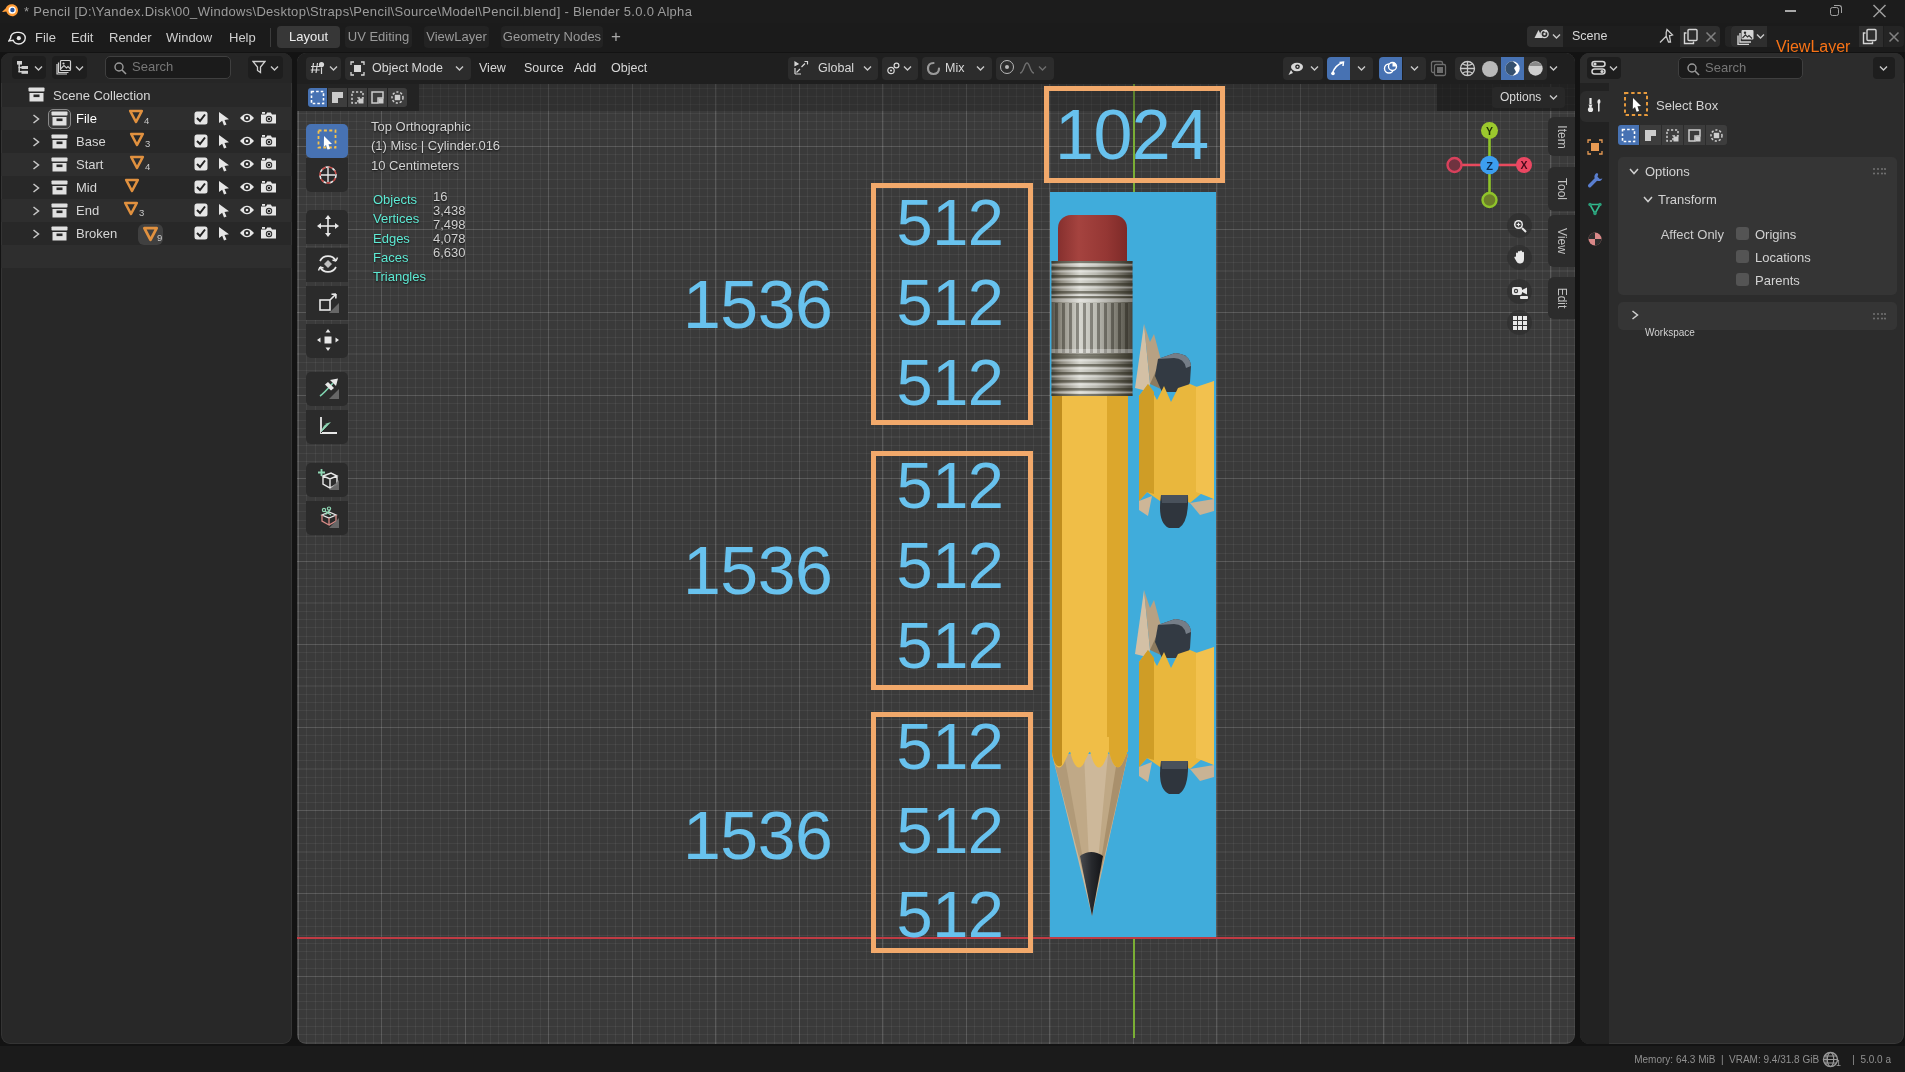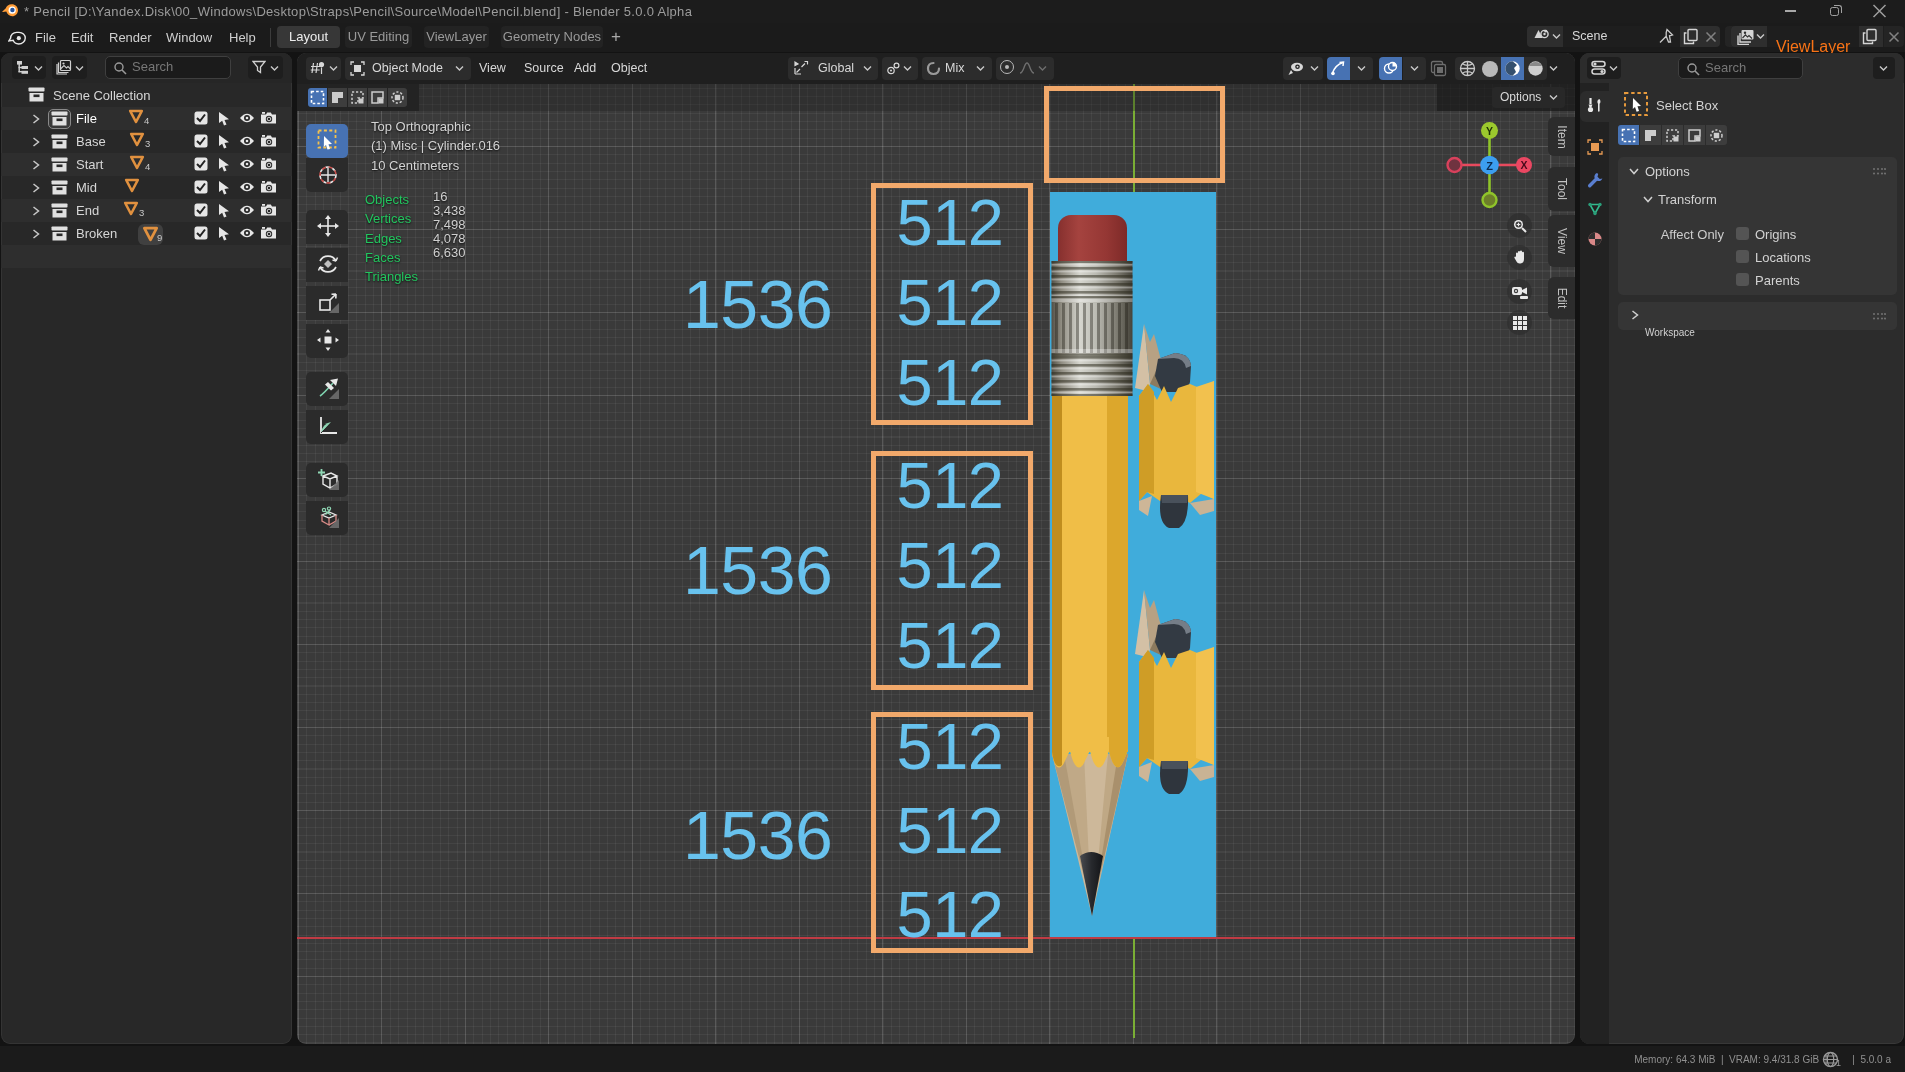--- a/index.html
+++ b/index.html
@@ -659,36 +659,37 @@
     <path d="M5 9 L5 15 L12 19 L12 12 M19 9 L19 15 L12 19" fill="none" stroke="#d88a86" stroke-width="1.3"></path>
     <circle cx="7" cy="4" r="1.6" fill="none" stroke="#8fd6b4" stroke-width="1.2"></circle>
     <circle cx="12" cy="2.6" r="1.6" fill="none" stroke="#8fd6b4" stroke-width="1.2"></circle>
     <path d="M8 5 L14 9 M13 4 L8.5 8.5" stroke="#8fd6b4" stroke-width="1.2"></path>
     <path d="M22 22 L12 22 L22 12 Z" fill="#6e6e6e" opacity="0.9"></path>
   </svg>
 
   <div class="abs" style="left:74px;top:64px;font-size:13px;color:#d4d4d4;line-height:19.3px;text-shadow:0 1px 2px rgba(0,0,0,0.8)">
     Top Orthographic<br>(1) Misc | Cylinder.016<br>10 Centimeters
   </div>
-  <div class="abs" style="left:68px;top:137px;font-size:13px;color:#22c55e;line-height:19.3px;text-shadow:0 1px 2px rgba(0,0,0,0.8)">
+  <div class="abs" style="left:76px;top:137px;font-size:13px;color:#5eead4;line-height:19.3px;text-shadow:0 1px 2px rgba(0,0,0,0.8)">
     Objects<br>Vertices<br>Edges<br>Faces<br>Triangles
   </div>
   <div class="abs" style="left:136px;top:137px;font-size:13px;color:#cfcfcf;line-height:14px;text-shadow:0 1px 2px rgba(0,0,0,0.8)">
     16<br>3,438<br>7,498<br>4,078<br>6,630
   </div>
 
   <div class="abs bignum" style="left:386px;top:212px;width:142px;text-align:center">1536</div>
   <div class="abs bignum" style="left:386px;top:478px;width:142px;text-align:center">1536</div>
   <div class="abs bignum" style="left:386px;top:743px;width:142px;text-align:center">1536</div>
 
   <div class="abs obox" style="left:747px;top:33px;width:181px;height:97px"></div>
   <div class="abs obox" style="left:574px;top:130px;width:162px;height:242px"></div>
   <div class="abs obox" style="left:574px;top:398px;width:162px;height:239px"></div>
   <div class="abs obox" style="left:574px;top:659px;width:162px;height:241px"></div>
 
+  <div class="abs bignum" style="left:758px;top:42px;width:142px;text-align:center;font-size:70px">1024</div>
   <div class="abs bignum" style="left:582px;top:130px;width:142px;text-align:center;line-height:80px;font-size:65px">512<br>512<br>512</div>
   <div class="abs bignum" style="left:582px;top:393px;width:142px;text-align:center;line-height:80px;font-size:65px">512<br>512<br>512</div>
   <div class="abs bignum" style="left:582px;top:652px;width:142px;text-align:center;line-height:84px;font-size:65px">512<br>512<br>512</div>
 
   <svg class="abs" style="left:753px;top:139px" width="166" height="745" viewBox="0 0 166 745">
     <defs>
       <linearGradient id="fer" x1="0" y1="0" x2="1" y2="0">
         <stop offset="0" stop-color="#524f45"></stop>
           <stop offset="0.12" stop-color="#8f8c81"></stop>
         <stop offset="0.35" stop-color="#d6d6cf"></stop>

